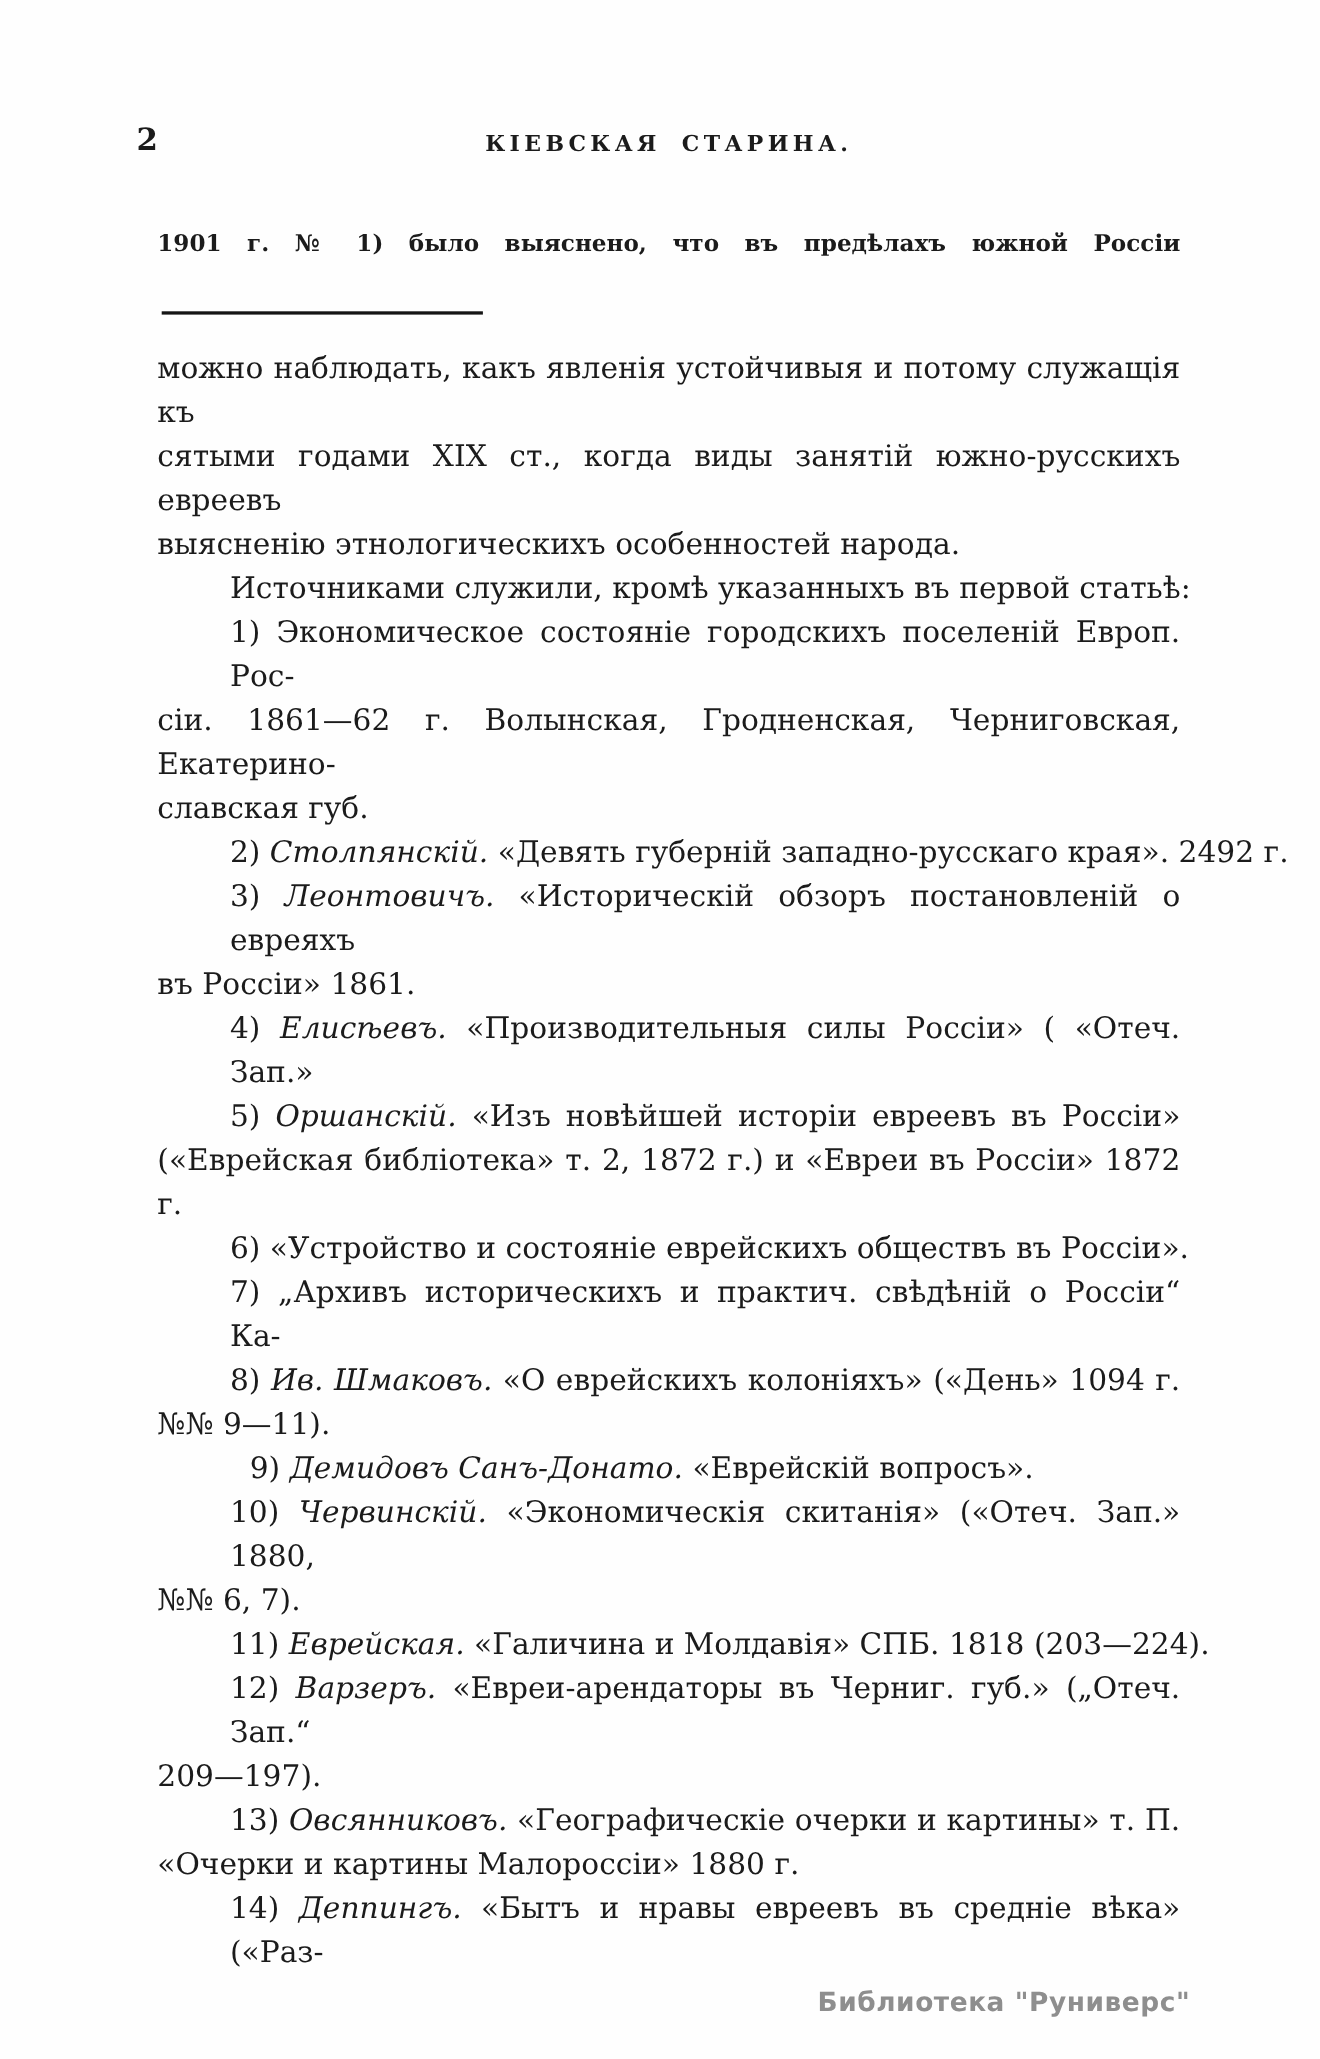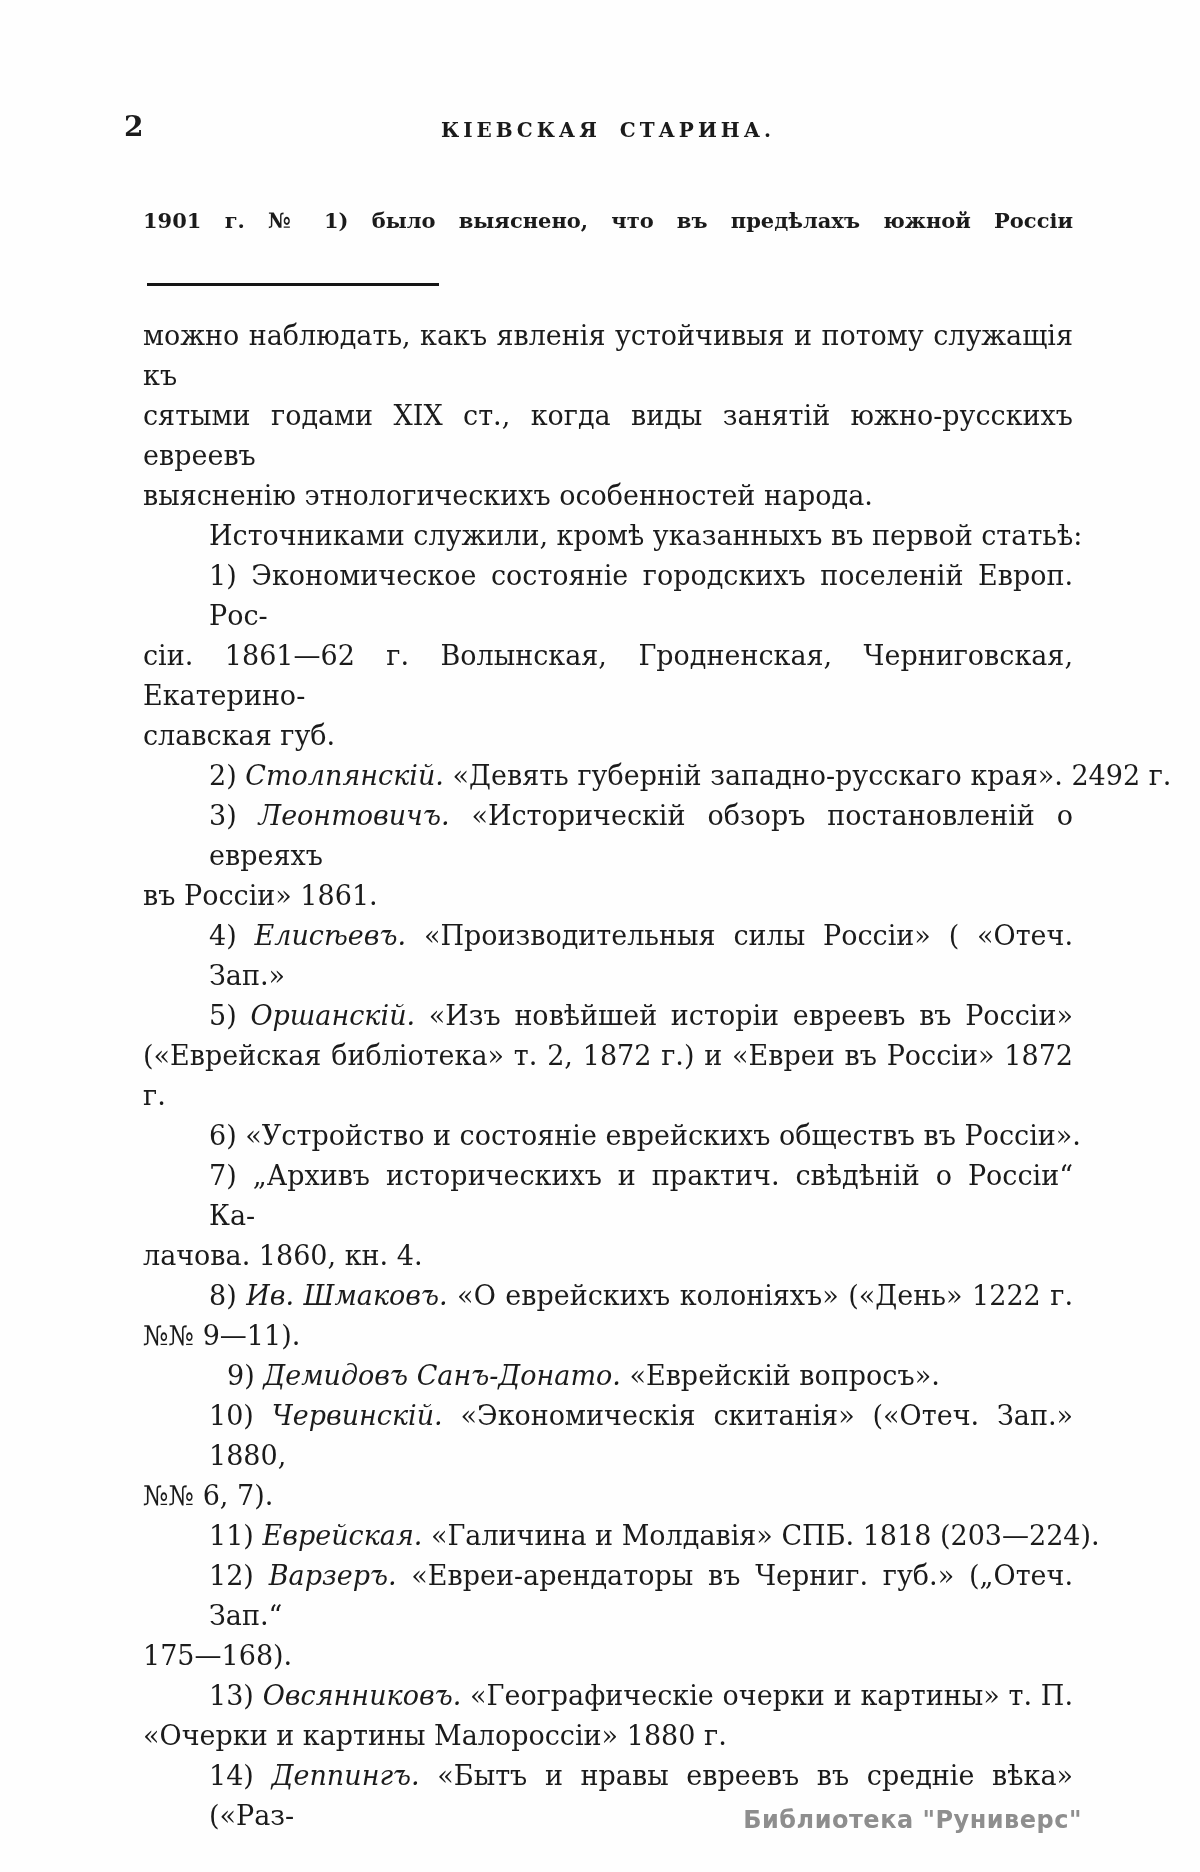--- a/index.html
+++ b/index.html
@@ -90,27 +90,26 @@
       <div class="fl j"><span>сіи. 1861—62 г. Волынская, Гродненская, Черниговская, Екатерино-</span></div>
       <div class="fl"><span>славская губ.</span></div>
       <div class="fl ind"><span>2) </span><span class="it">Столпянскій.</span><span> «Девять губерній западно-русскаго края». 2492 г.</span></div>
       <div class="fl j ind"><span>3) </span><span class="it">Леонтовичъ.</span><span> «Историческій обзоръ постановленій о евреяхъ</span></div>
       <div class="fl"><span>въ Россіи» 1861.</span></div>
       <div class="fl j ind"><span>4) </span><span class="it">Елисѣевъ.</span><span> «Производительныя силы Россіи» ( «Отеч. Зап.»</span></div>
       <div class="fl j ind"><span>5) </span><span class="it">Оршанскій.</span><span> «Изъ новѣйшей исторіи евреевъ въ Россіи»</span></div>
       <div class="fl j"><span>(«Еврейская библіотека» т. 2, 1872 г.) и «Евреи въ Россіи» 1872 г.</span></div>
       <div class="fl ind"><span>6) «Устройство и состояніе еврейскихъ обществъ въ Россіи».</span></div>
       <div class="fl j ind"><span>7) „Архивъ историческихъ и практич. свѣдѣній о Россіи“ Ка-</span></div>
-      <div class="fl"><span>лачова. 1860, кн. 4.</span></div>
-      <div class="fl j ind"><span>8) </span><span class="it">Ив. Шмаковъ.</span><span> «О еврейскихъ колоніяхъ» («День» 1222 г.</span></div>
+      <div class="fl j ind"><span>8) </span><span class="it">Ив. Шмаковъ.</span><span> «О еврейскихъ колоніяхъ» («День» 1094 г.</span></div>
       <div class="fl"><span>№№ 9—11).</span></div>
       <div class="fl ind2"><span>9) </span><span class="it">Демидовъ Санъ-Донато.</span><span> «Еврейскій вопросъ».</span></div>
       <div class="fl j ind"><span>10) </span><span class="it">Червинскій.</span><span> «Экономическія скитанія» («Отеч. Зап.» 1880,</span></div>
       <div class="fl"><span>№№ 6, 7).</span></div>
       <div class="fl ind"><span>11) </span><span class="it">Еврейская.</span><span> «Галичина и Молдавія» СПБ. 1818 (203—224).</span></div>
       <div class="fl j ind"><span>12) </span><span class="it">Варзеръ.</span><span> «Евреи-арендаторы въ Черниг. губ.» („Отеч. Зап.“</span></div>
-      <div class="fl"><span>175—168).</span></div>
+      <div class="fl"><span>209—197).</span></div>
       <div class="fl j ind"><span>13) </span><span class="it">Овсянниковъ.</span><span> «Географическіе очерки и картины» т. П.</span></div>
       <div class="fl"><span>«Очерки и картины Малороссіи» 1880 г.</span></div>
       <div class="fl j ind"><span>14) </span><span class="it">Деппингъ.</span><span> «Бытъ и нравы евреевъ въ средніе вѣка» («Раз-</span></div>
     </div>
   <div class="watermark">Библиотека "Руниверс"</div>
 </div>
 
 </body></html>

